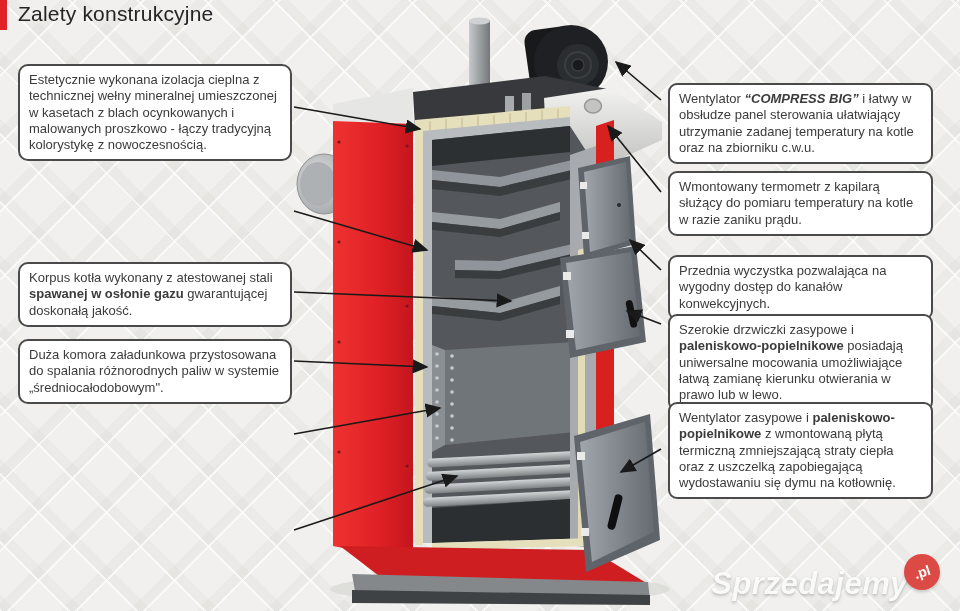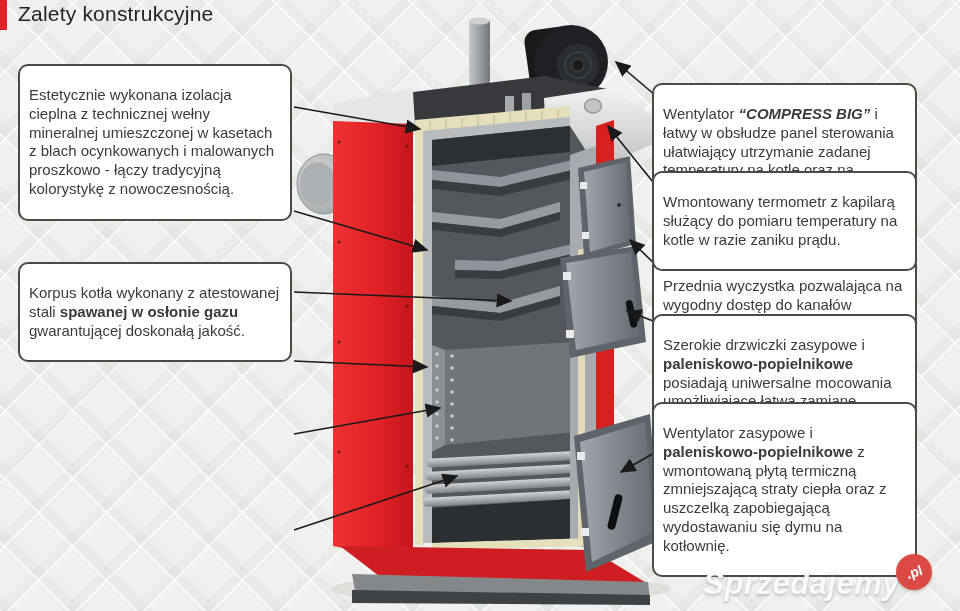--- a/index.html
+++ b/index.html
@@ -16,32 +16,32 @@
       repeating-linear-gradient(45deg, rgba(202,202,196,0.16) 0 12px, rgba(202,202,196,0) 12px 48px),
       repeating-linear-gradient(-45deg, rgba(202,202,196,0.16) 0 12px, rgba(202,202,196,0) 12px 48px);
   }
   .accent-bar{position:absolute;left:0;top:0;width:7px;height:30px;background:#e02126;}
   .page-title{
     position:absolute;left:18px;top:2px;margin:0;
     font-size:21px;font-weight:normal;color:#242424;letter-spacing:0.2px;
   }
   .callout{
     position:absolute;background:#ffffff;border:2px solid #4a4a4a;border-radius:10px;
-    padding:20px 9px;font-size:15px;line-height:1.25;color:#3b3b3b;z-index:3;
+    padding:6px 9px;font-size:13px;line-height:1.25;color:#3b3b3b;z-index:3;
   }
   .callout p{margin:0;}
   .cl{left:18px;width:252px;}
-  .cr{left:652px;width:243px;}
+  .cr{left:668px;width:243px;border-radius:9px;}
   .l1{top:64px}.l2{top:176px}.l3{top:262px}.l4{top:339px}.l5{top:419px}.l6{top:515px}
   .r1{top:83px}.r2{top:171px}.r3{top:255px}.r4{top:314px}.r5{top:402px}
   .callout .b{font-weight:bold;}
   .callout .i{font-style:italic;}
   .artwork{position:absolute;left:0;top:0;z-index:2;}
   .watermark{
-    position:absolute;right:28px;bottom:12px;z-index:4;display:flex;align-items:flex-start;
+    position:absolute;right:20px;bottom:12px;z-index:4;display:flex;align-items:flex-start;
   }
   .watermark .wm-text{
     color:rgba(255,255,255,0.92);font-weight:bold;font-style:italic;
     font-size:31px;letter-spacing:0.5px;line-height:1;margin-top:14px;
     text-shadow:0 2px 3px rgba(140,140,135,0.45), 0 0 1px rgba(160,160,155,0.4);
   }
   .watermark .wm-circle{
     width:36px;height:36px;border-radius:50%;background:#dc4a46;margin-left:-4px;
     display:flex;align-items:center;justify-content:center;
     box-shadow:0 2px 3px rgba(120,120,115,0.35);
@@ -250,20 +250,23 @@
       <line x1="661" y1="449" x2="621" y2="472" marker-end="url(#ah)"></line>
     </g>
   </svg>
 
   <div class="callout cl l1">
       <p><span>Estetycznie wykonana izolacja cieplna z technicznej wełny mineralnej umieszczonej w kasetach z blach ocynkowanych i malowanych proszkowo - łączy tradycyjną kolorystykę z nowoczesnością.</span></p>
     </div>
   <div class="callout cl l3">
       <p><span>Korpus kotła wykonany z atestowanej stali </span><span class="b">spawanej w osłonie gazu</span><span> gwarantującej doskonałą jakość.</span></p>
     </div>
+  <div class="callout cl l4">
+      <p><span>Duża komora załadunkowa przystosowana do spalania różnorodnych paliw w systemie „średniocałodobowym".</span></p>
+    </div>
 
   <div class="callout cr r1">
       <p><span>Wentylator </span><span class="b i">“COMPRESS BIG”</span><span> i łatwy w obsłudze panel sterowania ułatwiający utrzymanie zadanej temperatury na kotle oraz na zbiorniku c.w.u.</span></p>
     </div>
   <div class="callout cr r3">
       <p><span>Przednia wyczystka pozwalająca na wygodny dostęp do kanałów konwekcyjnych.</span></p>
     </div>
   <div class="callout cr r2">
       <p><span>Wmontowany termometr z kapilarą służący do pomiaru temperatury na kotle w razie zaniku prądu.</span></p>
     </div>

